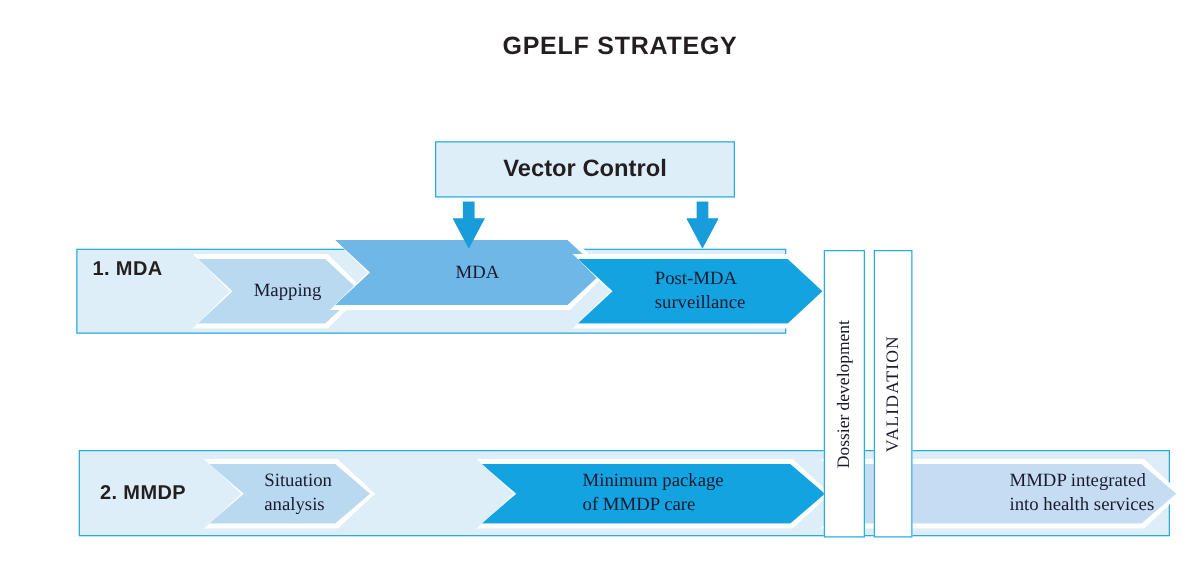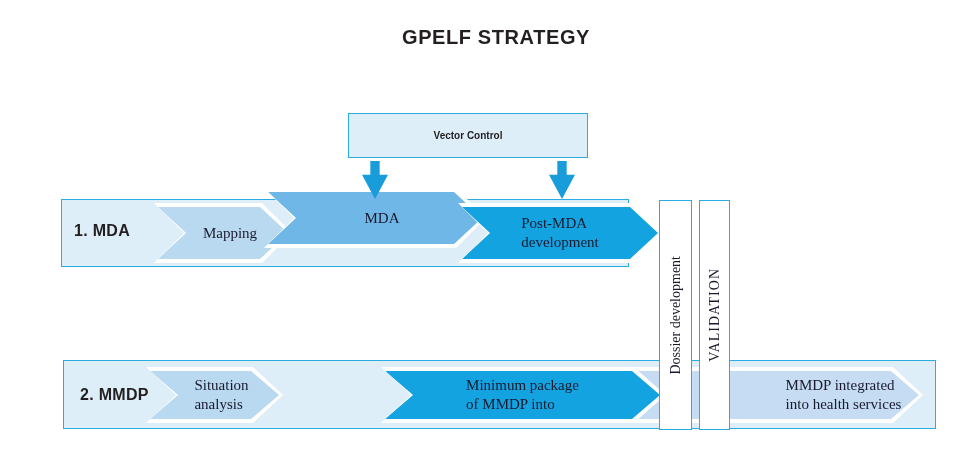--- a/index.html
+++ b/index.html
@@ -15,21 +15,21 @@
     position:absolute;left:0;right:0;top:26px;
     text-align:center;
     font-size:20px;font-weight:bold;letter-spacing:.6px;
     color:#231f20;
   }
   .vector-box{
     position:absolute;left:332px;top:113px;width:240px;height:45px;
     background:#ddeef9;border:1.5px solid #2aabe2;
     box-sizing:border-box;
     display:flex;align-items:center;justify-content:center;
-    font-size:10px;font-weight:bold;color:#231f20;
+    font-size:19px;font-weight:bold;color:#231f20;
   }
   .darrow{
     position:absolute;top:161px;width:26px;height:38px;
     background:#189cda;
     clip-path:polygon(32% 0,68% 0,68% 36%,100% 36%,50% 100%,0 36%,32% 36%);
   }
   .band{
     position:absolute;
     background:#ddeef9;border:1px solid #2aabe2;
     box-sizing:border-box;
@@ -71,52 +71,52 @@
 </head>
 <body>
 
 <div id="stage">
 
   <div class="title">GPELF STRATEGY</div>
 
   <div class="band" style="left:47px;top:360px;width:873px;height:69px;"></div>
   <div class="band-label" style="left:64px;top:360px;height:69px;">2. MMDP</div>
 
-  <div class="chev" style="left:618px;top:367px;width:289px;height:56px;">
+  <div class="chev" style="left:640px;top:367px;width:289px;height:56px;">
     <div class="chev-fill" style="background:#c5dcf2;"></div>
     <span class="chev-label" style="padding-left:130px;">MMDP integrated
 into health services</span>
   </div>
 
-  <div class="chev" style="left:130px;top:367px;width:137px;height:56px;">
+  <div class="chev" style="left:147px;top:367px;width:137px;height:56px;">
     <div class="chev-fill" style="background:#b9d9f1;"></div>
     <span class="chev-label" style="padding-left:14px;">Situation
 analysis</span>
   </div>
   <div class="chev" style="left:365px;top:367px;width:283px;height:56px;">
     <div class="chev-fill" style="background:#14a3e1;"></div>
     <span class="chev-label">Minimum package
-of MMDP into</span>
+of MMDP care</span>
   </div>
 
   <div class="band" style="left:45px;top:199px;width:568px;height:68px;"></div>
-  <div class="band-label" style="left:58px;top:197px;height:68px;">1. MDA</div>
+  <div class="band-label" style="left:58px;top:182px;height:68px;">1. MDA</div>
 
   <div class="chev" style="left:138px;top:203px;width:138px;height:60px;">
     <div class="chev-fill" style="background:#b9d9f1;"></div>
     <span class="chev-label" style="padding-left:14px;text-align:center;">Mapping</span>
   </div>
   <div class="chev" style="left:248px;top:188px;width:222px;height:60px;">
     <div class="chev-fill" style="background:#6fb7e6;"></div>
     <span class="chev-label" style="padding-left:14px;">MDA</span>
   </div>
   <div class="chev" style="left:442px;top:203px;width:204px;height:60px;">
     <div class="chev-fill" style="background:#14a3e1;"></div>
     <span class="chev-label">Post-MDA
-development</span>
+surveillance</span>
   </div>
 
   <div class="vector-box">
     <span>Vector Control</span>
   </div>
   <div class="darrow" style="left:346px;"></div>
   <div class="darrow" style="left:533px;"></div>
 
   <div class="vbar" style="left:643px;width:33px;">
     <span class="vbar-label">Dossier development</span>

